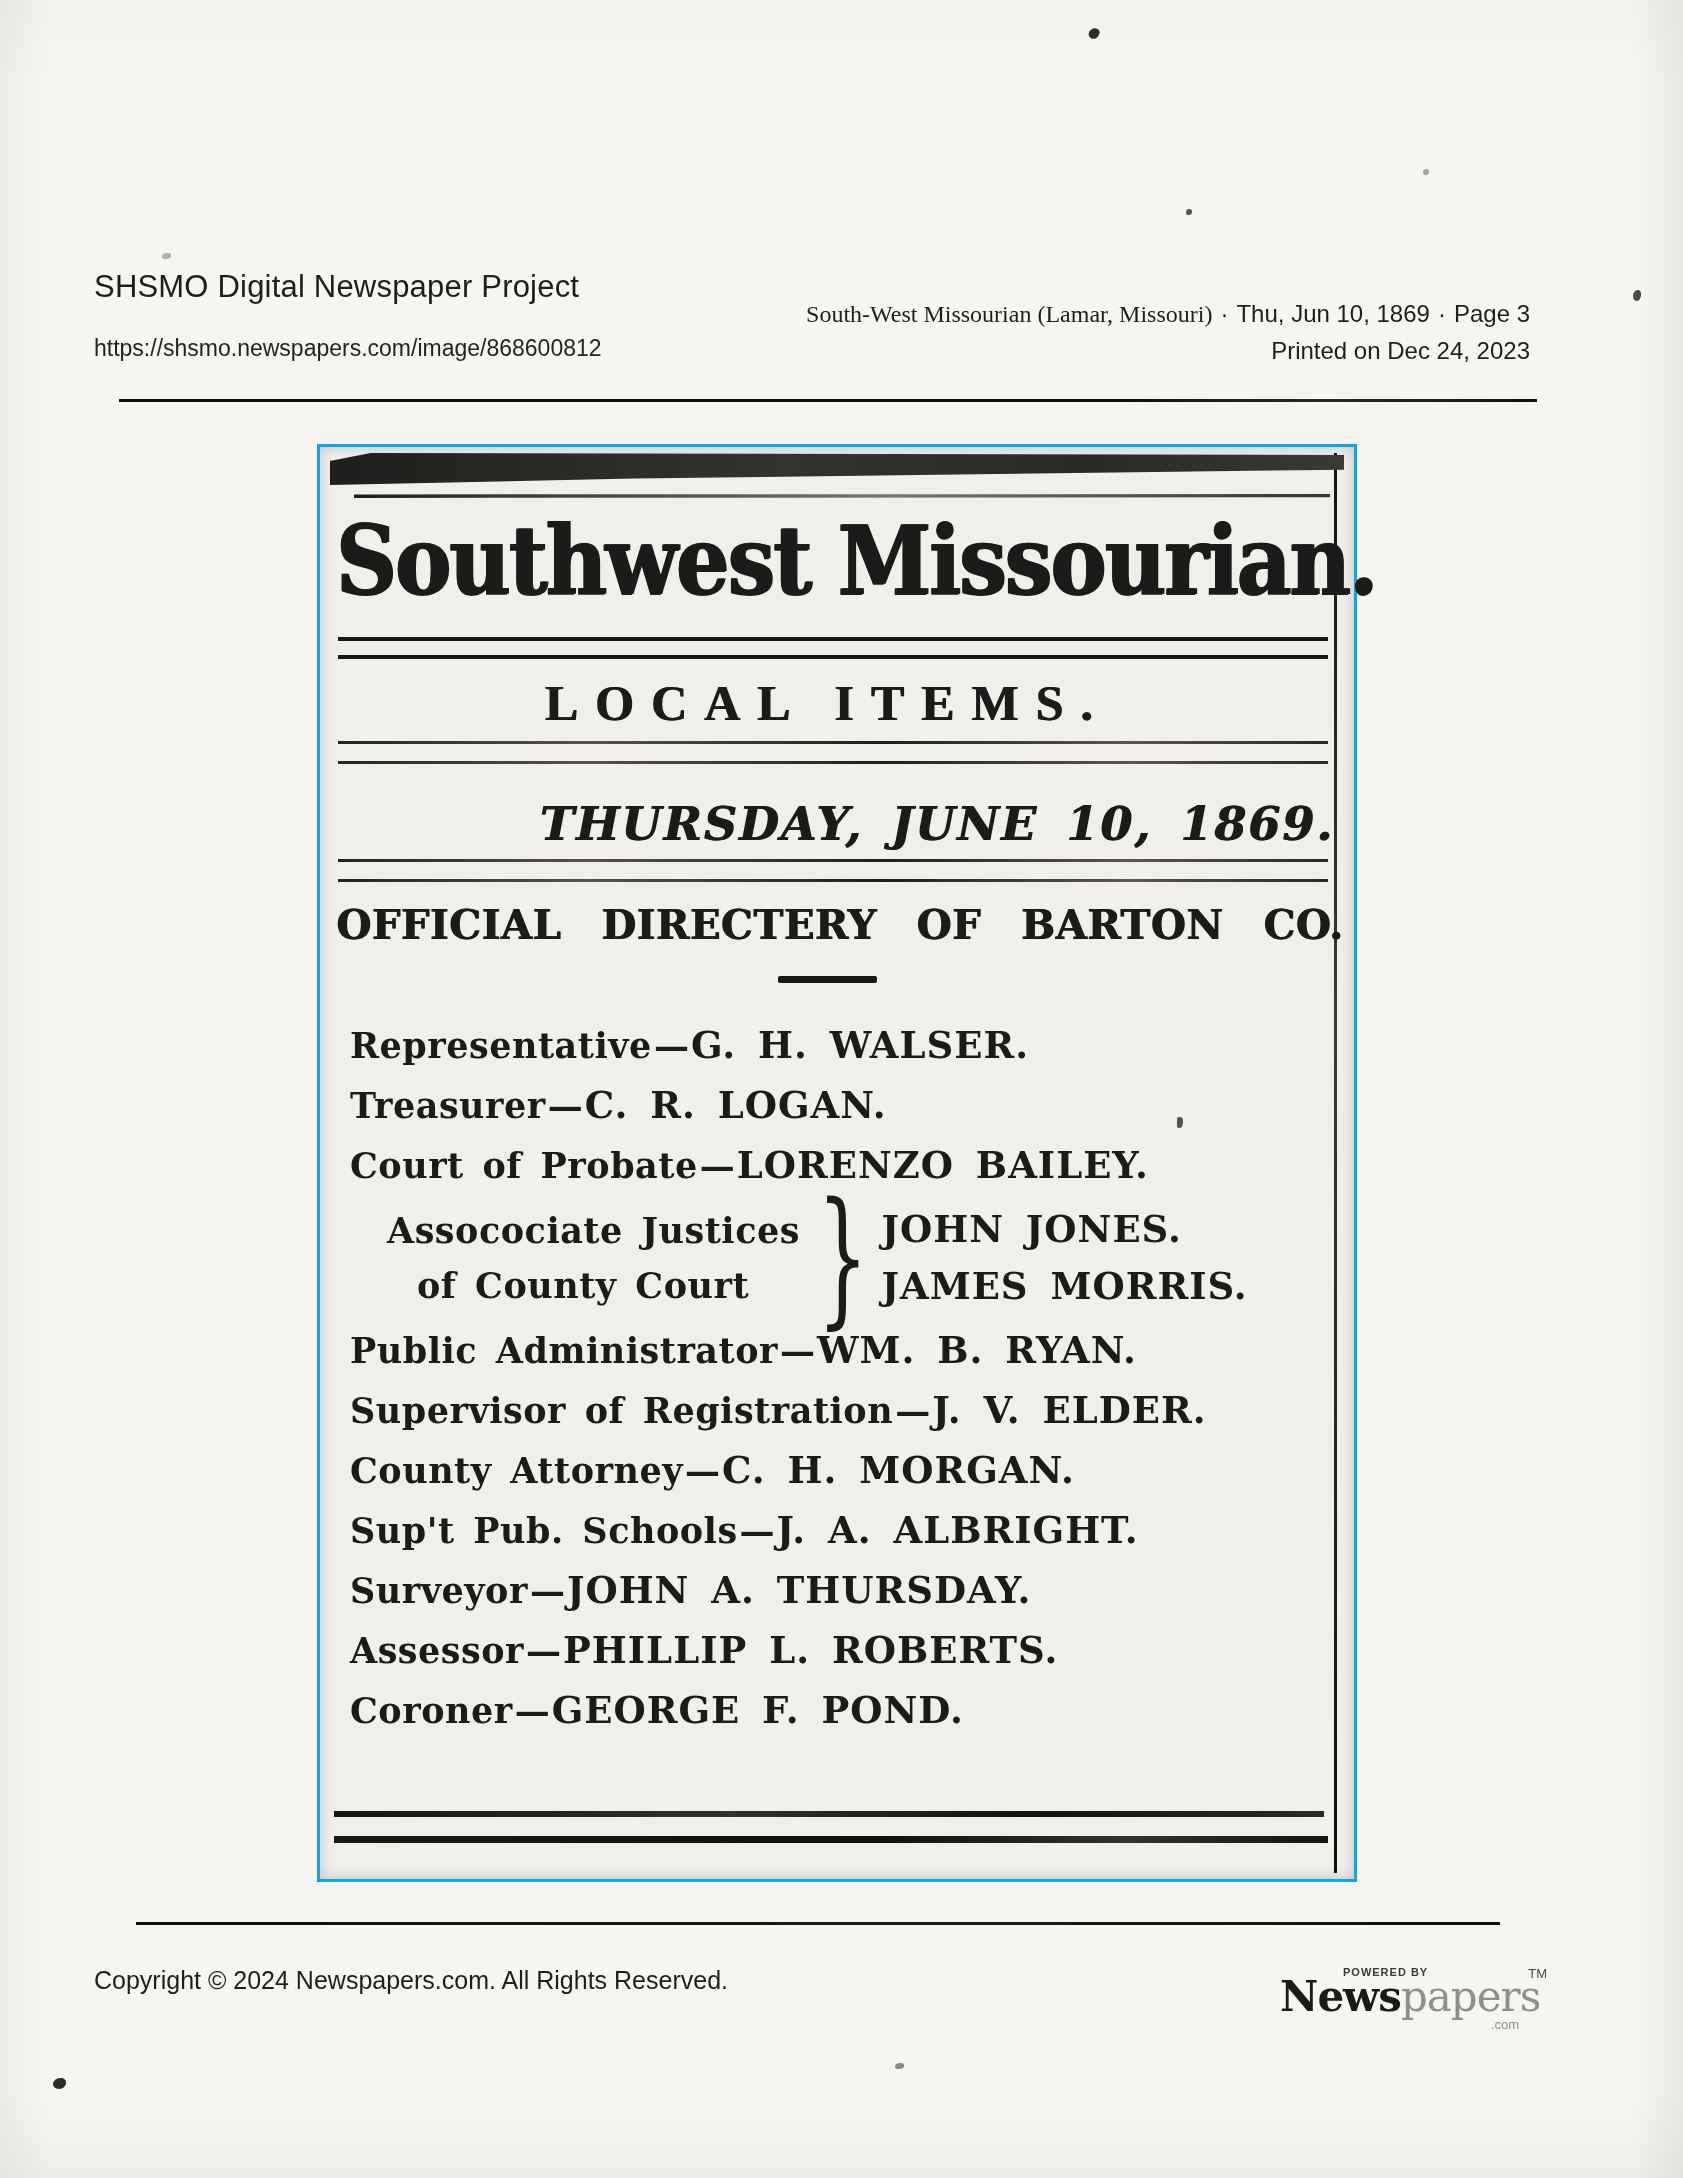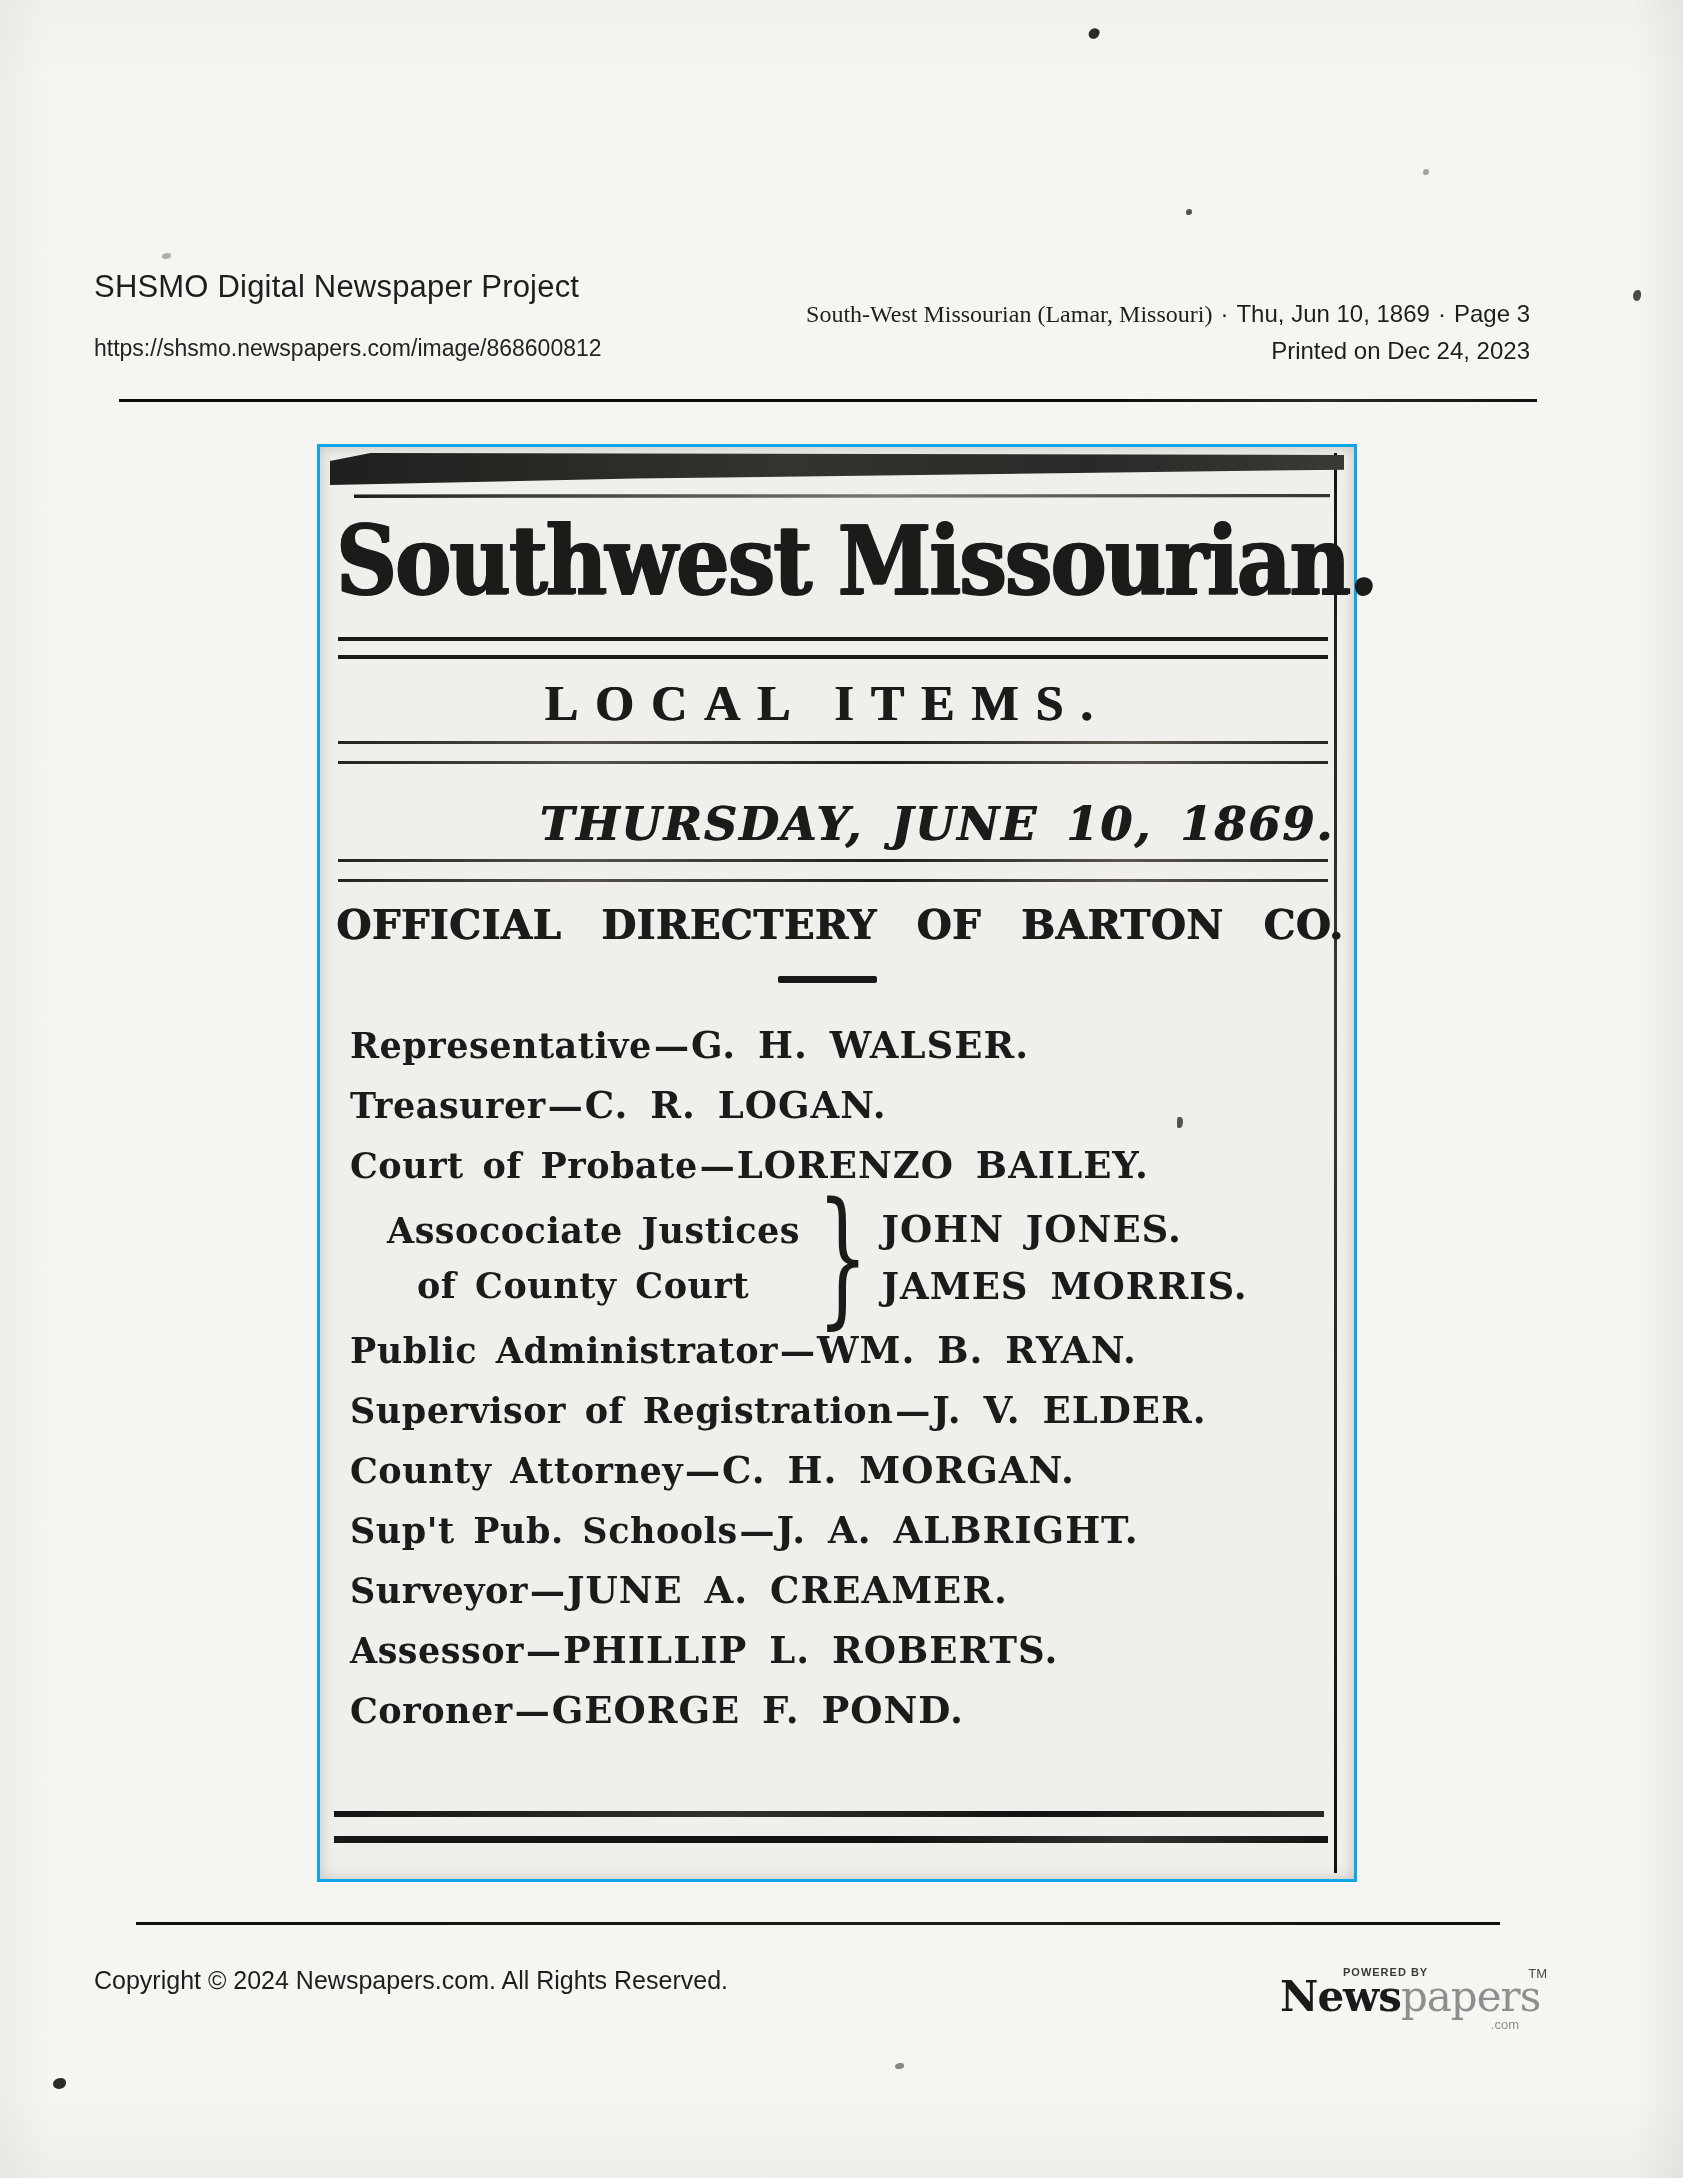--- a/index.html
+++ b/index.html
@@ -209,21 +209,21 @@
         <div class="j-names">
           <span>JOHN JONES.</span>
           <span>JAMES MORRIS.</span>
         </div>
       </div>
 
       <div class="entry"><span class="t">Public Administrator</span><span class="d">—</span><span class="n">WM. B. RYAN.</span></div>
       <div class="entry"><span class="t">Supervisor of Registration</span><span class="d">—</span><span class="n">J. V. ELDER.</span></div>
       <div class="entry"><span class="t">County Attorney</span><span class="d">—</span><span class="n">C. H. MORGAN.</span></div>
       <div class="entry"><span class="t">Sup't Pub. Schools</span><span class="d">—</span><span class="n">J. A. ALBRIGHT.</span></div>
-      <div class="entry"><span class="t">Surveyor</span><span class="d">—</span><span class="n">JUNE A. CREAMER.</span></div>
+      <div class="entry"><span class="t">Surveyor</span><span class="d">—</span><span class="n">JOHN A. THURSDAY.</span></div>
       <div class="entry"><span class="t">Assessor</span><span class="d">—</span><span class="n">PHILLIP L. ROBERTS.</span></div>
       <div class="entry"><span class="t">Coroner</span><span class="d">—</span><span class="n">GEORGE F. POND.</span></div>
     </div>
 
     <div class="brule1"></div>
     <div class="brule2"></div>
   </div>
 </div>
 
 <div class="rule-bottom"></div>

